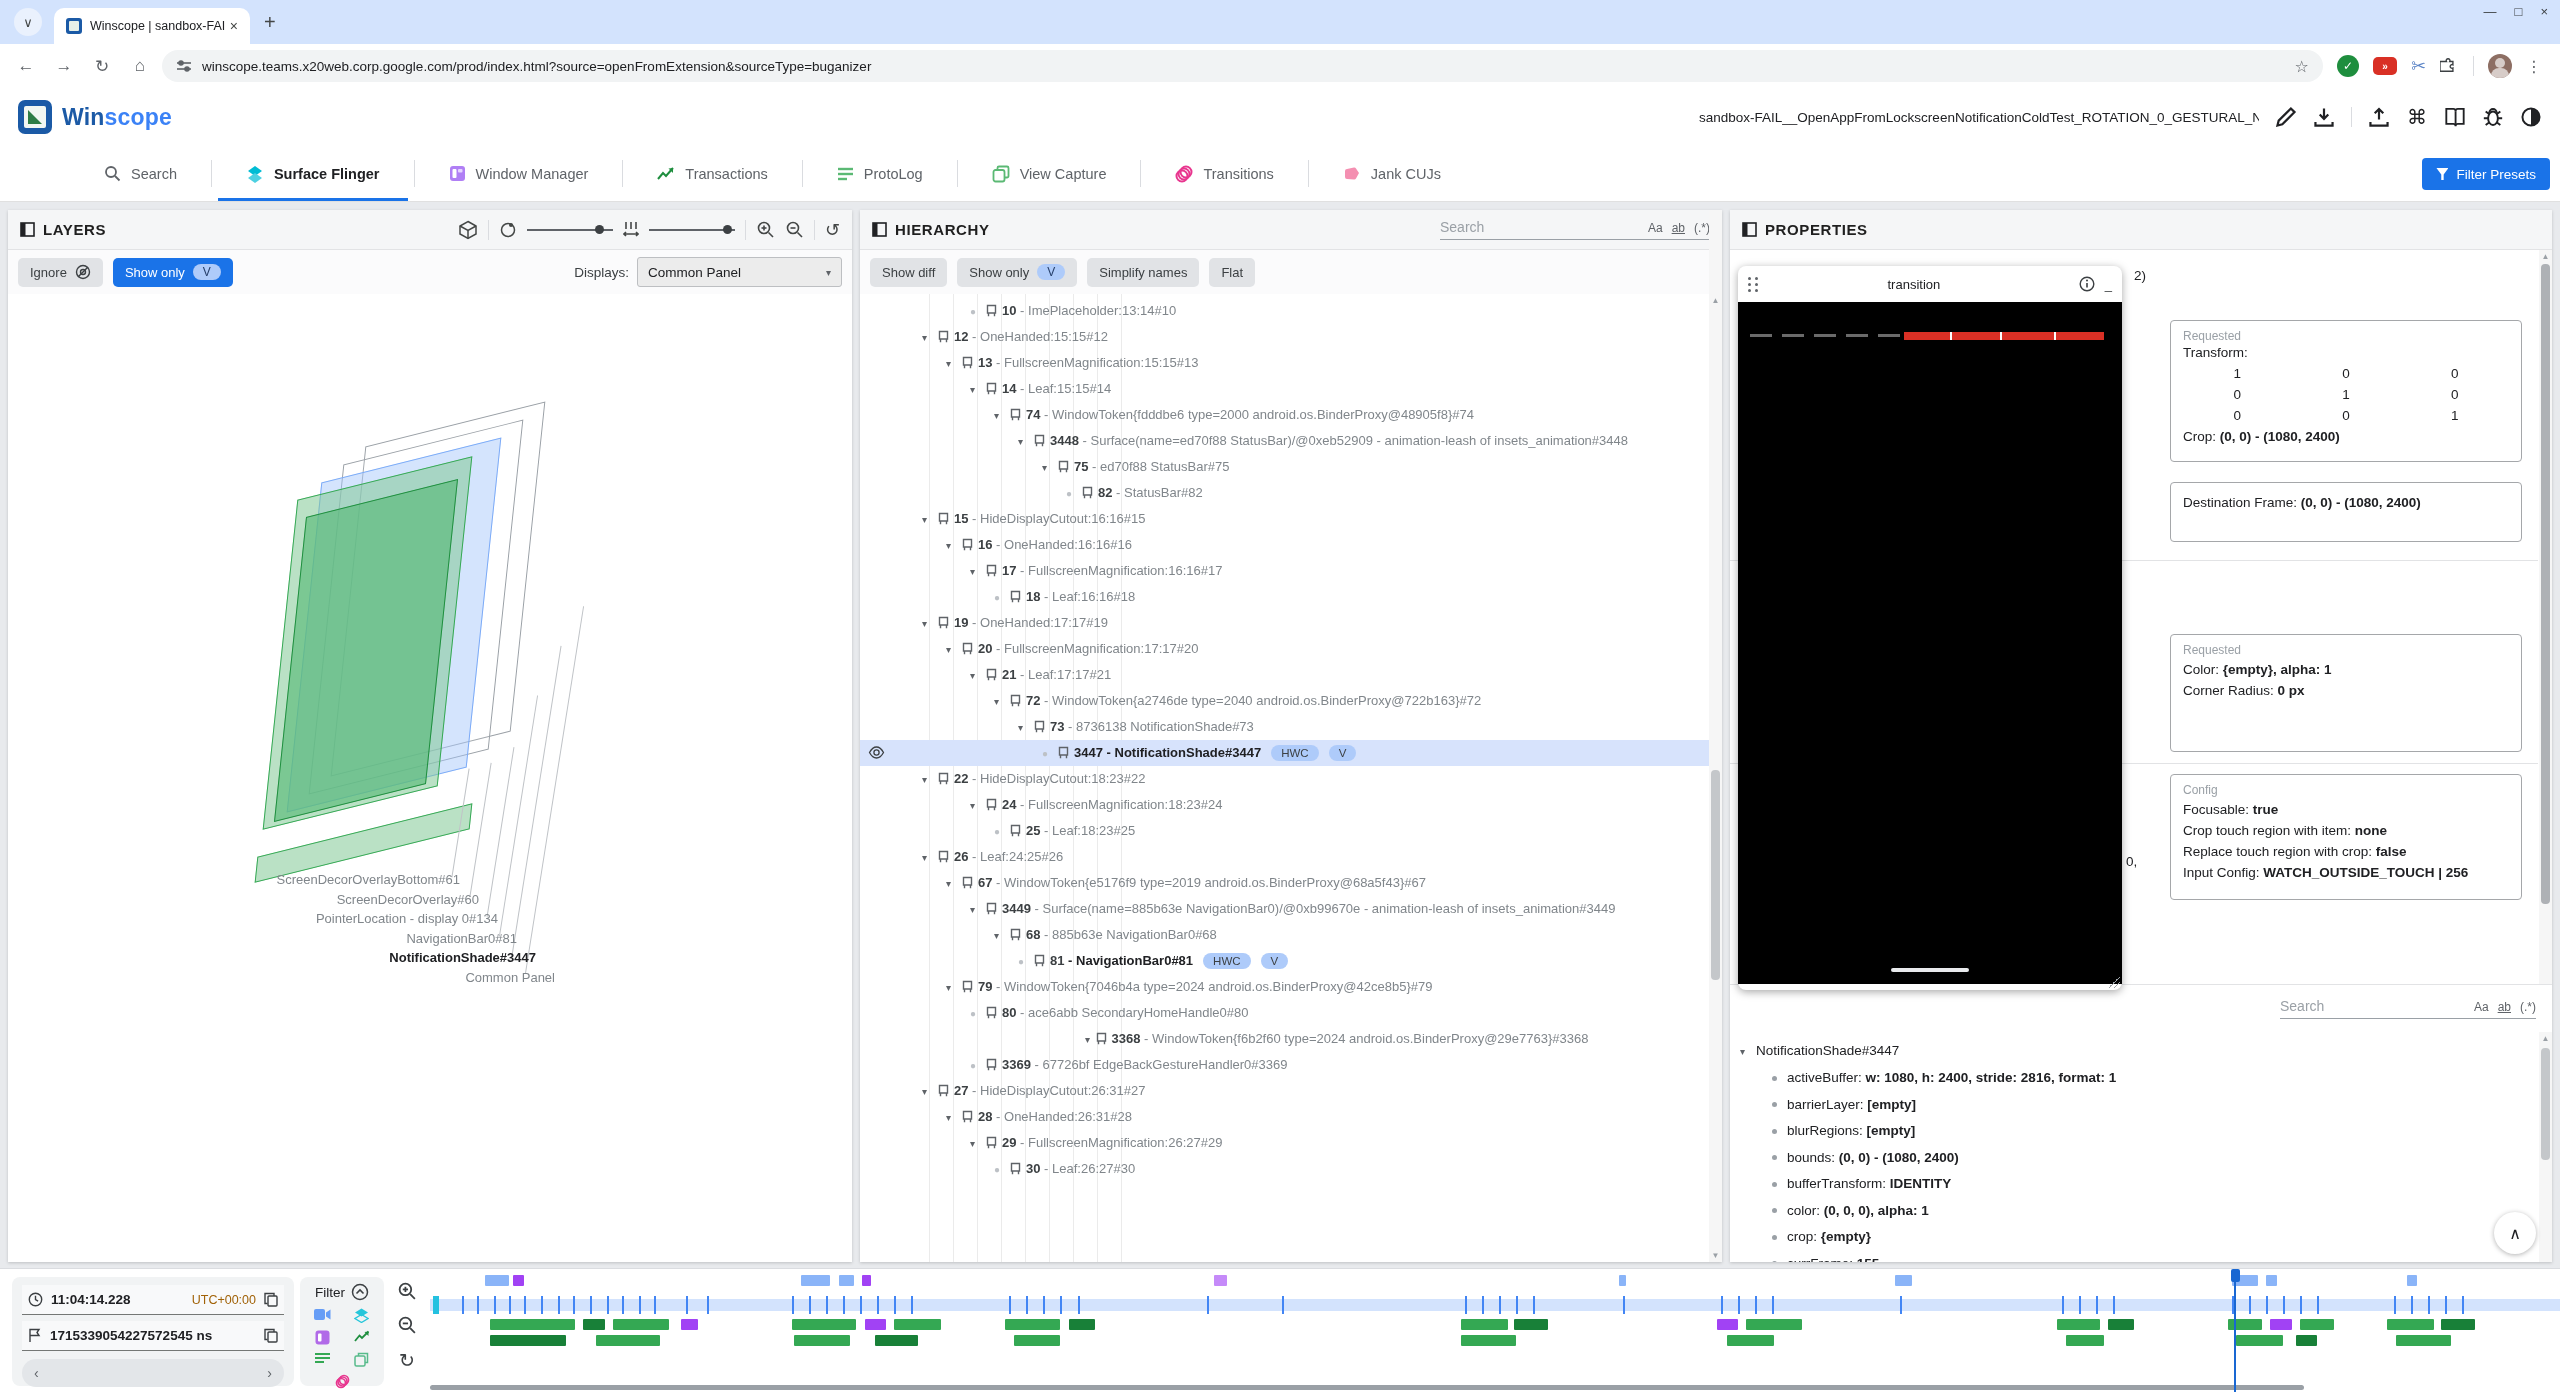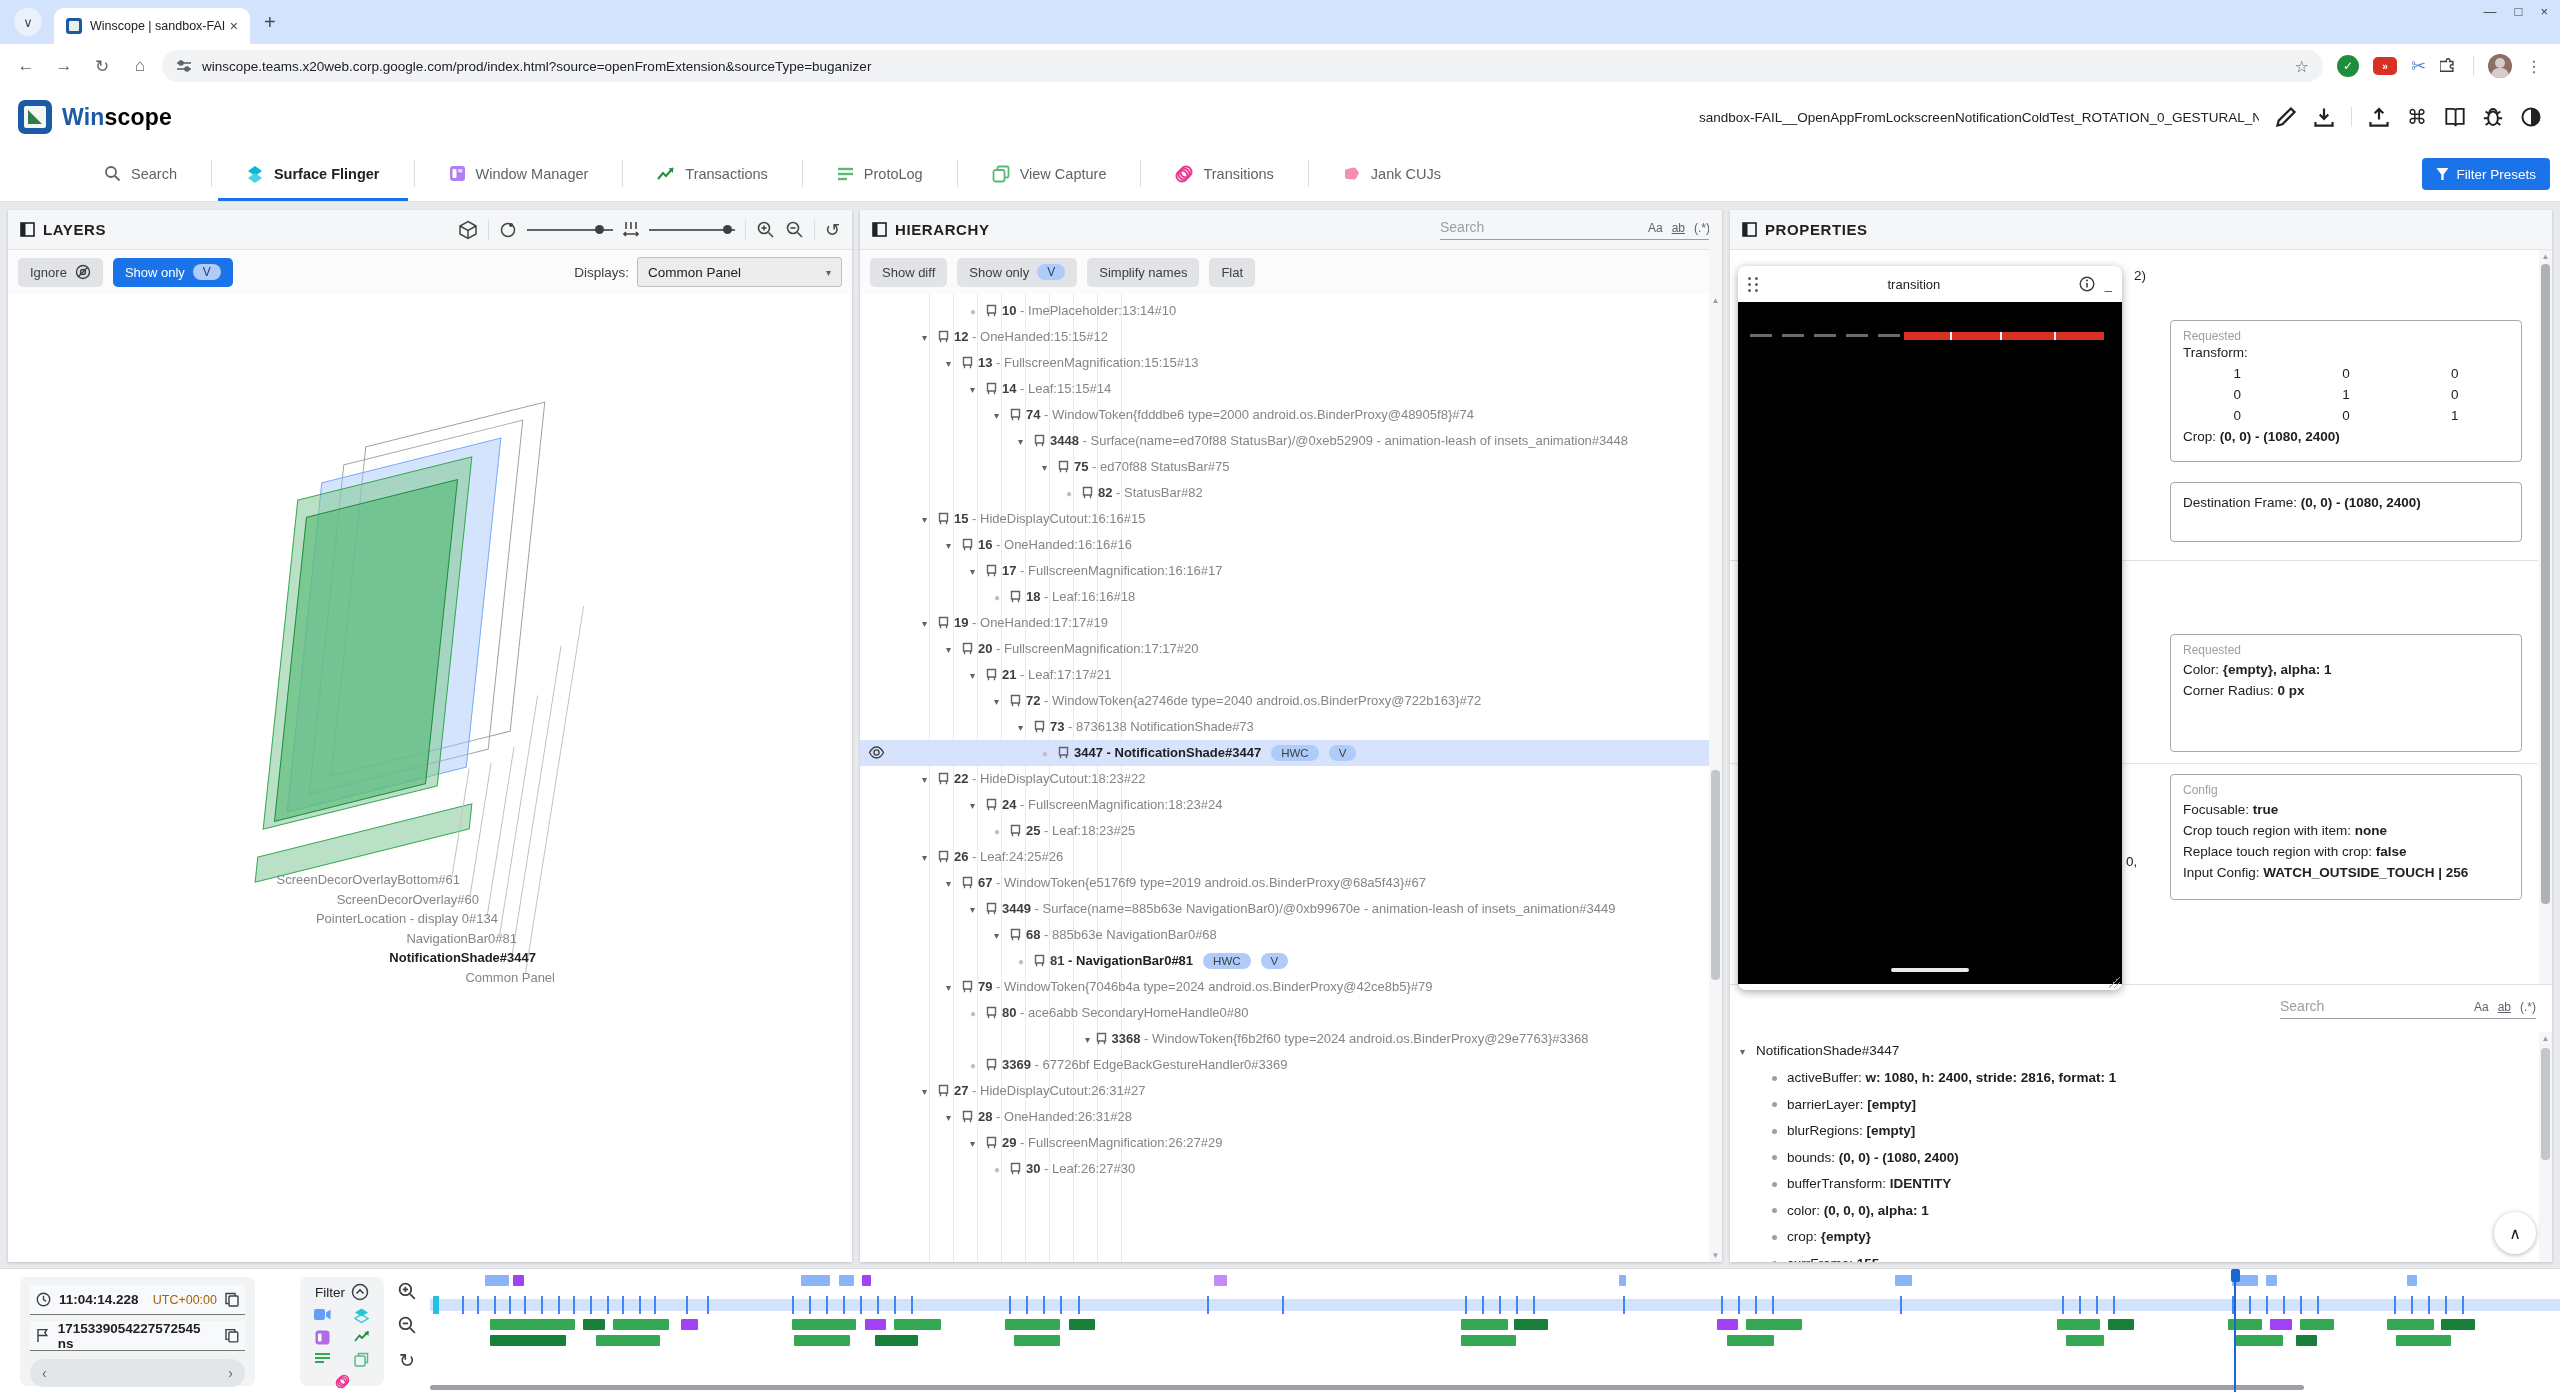--- a/index.html
+++ b/index.html
@@ -28,21 +28,21 @@
   .avatar:before { content:""; position:absolute; left:7px; top:4px; width:10px; height:10px; border-radius:50%; background:#d7ccc8; }
   .avatar:after { content:""; position:absolute; left:3px; top:14px; width:18px; height:12px; border-radius:8px 8px 0 0; background:#d7ccc8; }
   .sep-v { width:1px; height:20px; background:#dadce0; }
 
   
   .appheader { height:58px; background:#ffffff; display:flex; align-items:center; padding:0 18px; }
   .logo { width:34px; height:34px; background:#1b5aa6; border-radius:7px; position:relative; margin-right:10px; flex:none; }
   .logo:before { content:""; position:absolute; left:6px; top:6px; width:22px; height:22px; background:#f2f7f2; border-radius:2px; }
   .logo:after { content:""; position:absolute; left:10px; top:10px; width:14px; height:14px; background:#2e7d46; clip-path:polygon(0 0,100% 100%,0 100%); }
   .apptitle { font-size:23px; font-weight:bold; letter-spacing:.2px; }
-  .apptitle .blue { color:#1c5aa6; } .apptitle .dark { color:#000000;text-align:right; }
+  .apptitle .blue { color:#1c5aa6; } .apptitle .dark { color:#3b82f6;text-align:right; }
   .header-right { margin-left:auto; display:flex; align-items:center; gap:16px; color:#202124; }
   .tracefile { font-size:13.5px; color:#202124; max-width:560px; white-space:nowrap; overflow:hidden; }
   .hicon { width:22px; height:22px; display:flex; align-items:center; justify-content:center; color:#202124; font-size:17px; }
 
   
   .navbar { height:56px; background:#ffffff; border-bottom:1px solid #e0e0e0; display:flex; align-items:stretch; padding-left:70px; position:relative; }
   .navtab { display:flex; align-items:center; gap:10px; padding:0 34px; font-size:14.5px; color:#5f6368; position:relative; }
   .navtab.active { color:#202124; font-weight:bold; }
   .navtab.active:after { content:""; position:absolute; left:6px; right:6px; bottom:0; height:3px; background:#1a73e8; }
   .navsep { width:1px; background:#dadce0; margin:14px 0; }
@@ -123,21 +123,21 @@
   .props-search { height:48px; display:flex; align-items:center; justify-content:flex-end; padding:0 16px; border-top:1px solid #e2e3e5; background:#fff; position:relative; z-index:1;}
   .plist { position:relative; height:230px; overflow:hidden; font-size:13.5px; color:#202124; padding:6px 0 0 10px; background:#fff; }
   .pnode { line-height:26px; }
   .pitem { line-height:26.5px; padding-left:32px; display:flex; align-items:center; gap:10px; }
   .pitem .dot { width:5px; height:5px; border-radius:50%; background:#9aa0a6; flex:none; }
   .scrolltop { position:absolute; right:16px; bottom:8px; width:42px; height:42px; border-radius:50%; background:#fff; box-shadow:0 1px 5px rgba(0,0,0,.3); display:flex; align-items:center; justify-content:center; font-size:16px; color:#202124; z-index:6; }
 
   
   .timeline { position:absolute; left:0; top:1268px; width:2560px; height:124px; background:#fff; border-top:1px solid #dadce0; }
   .tl-card { position:absolute; background:#f1f3f4; border-radius:8px; top:8px; bottom:6px; }
-  .tc1 { left:20px; width:235px; padding:8px 10px; }
+  .tc1 { left:12px; width:282px; padding:8px 10px; }
   .trowfield { height:30px; background:#f8f9fa; border-bottom:1px solid #747775; display:flex; align-items:center; gap:8px; padding:0 6px; margin-bottom:6px; color:#202124; }
   .trowfield .val { font-size:13.5px; font-weight:bold; }
   .trowfield .tz { margin-left:auto; color:#a16207; font-size:12.5px; font-weight:normal; }
   .navpill { height:28px; background:#e3e6e9; border-radius:14px; display:flex; align-items:center; justify-content:space-between; padding:0 12px; color:#5f6368; font-size:14px; margin-top:8px; }
   .tc2 { left:300px; width:84px; padding:6px 8px; }
   .fhead { display:flex; align-items:center; justify-content:center; gap:6px; font-size:13.5px; color:#202124; }
   .fgrid { display:grid; grid-template-columns:1fr 1fr; gap:7px 10px; justify-items:center; margin-top:7px; }
   .zoomcol { position:absolute; left:394px; top:12px; width:26px; display:flex; flex-direction:column; gap:14px; align-items:center; color:#3c4043; }
   .tl-canvas { position:absolute; left:430px; right:0; top:0; bottom:0; }
   .sfband { position:absolute; left:0; right:0; top:30px; height:12px; background:#d3e3fd; }

